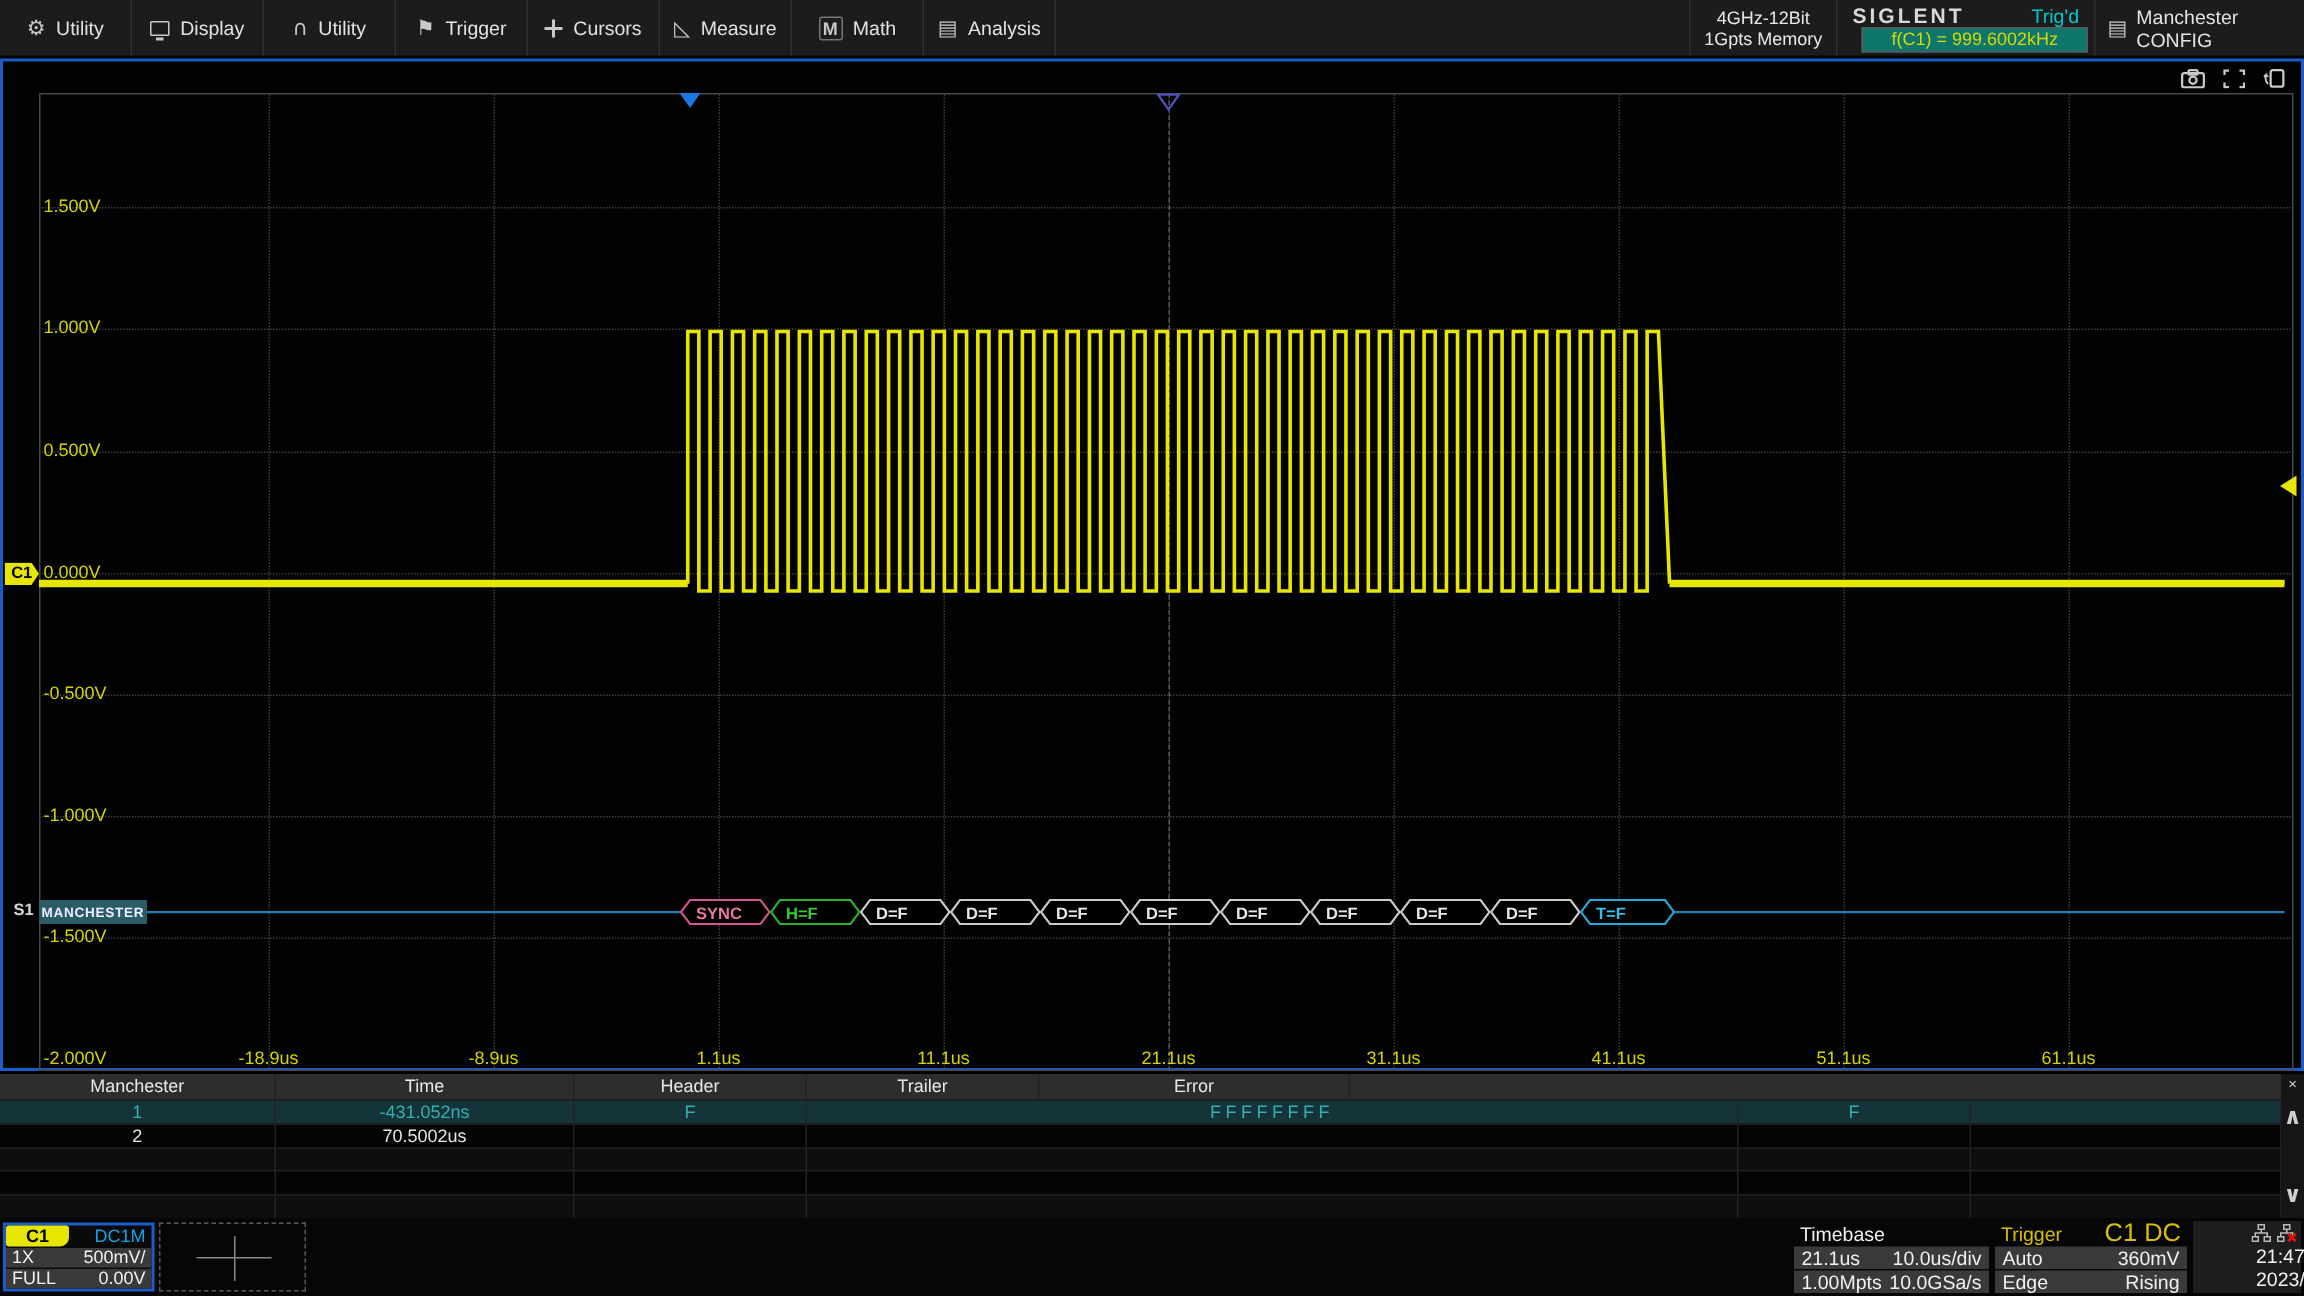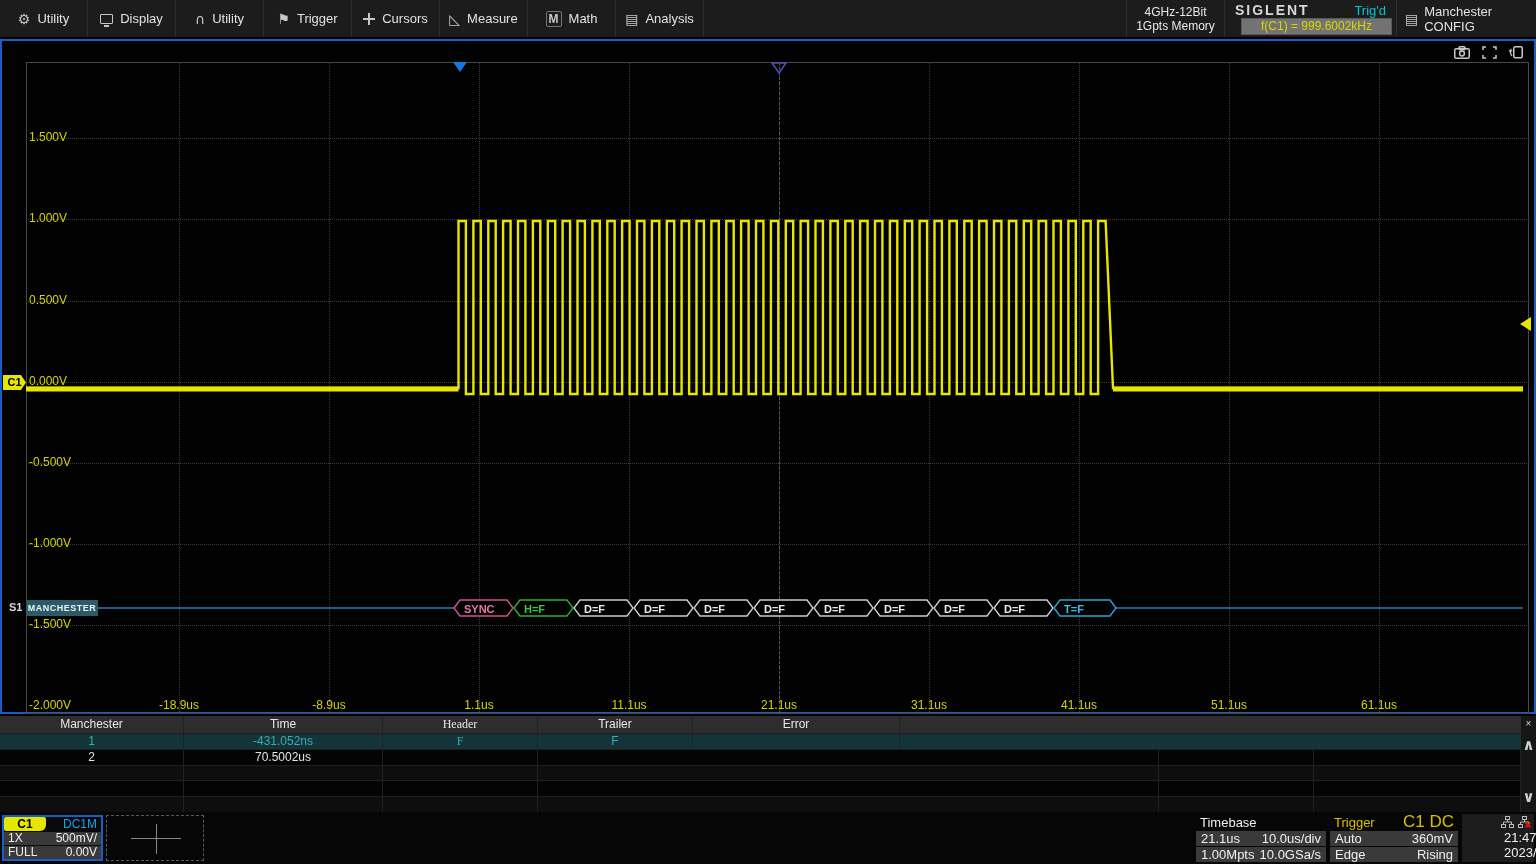--- a/index.html
+++ b/index.html
@@ -20,21 +20,21 @@
   .icon-cursors::after { left:0; top:5px; width:12px; height:2px; }
   .icon-math { color:#c8c8c8; font-weight:bold; font-size:12px; border:1px solid #777; padding:0 2px; border-radius:2px; }
 
   .menubar-right { position:absolute; right:0; top:0; height:37px; display:flex; align-items:stretch; }
   .hw-box { width:98px; border-left:1px solid #2e2e2e; color:#e8e8e8; font-size:12px;
             display:flex; flex-direction:column; justify-content:center; align-items:center; line-height:14px;margin-left:32px; }
   .brand-box { width:172px; border-left:1px solid #2e2e2e; padding:2px 4px; display:flex; flex-direction:column; }
   .brand-row { display:flex; justify-content:space-between; align-items:center; padding:0 6px; height:16px; }
   .brand-name { color:#d8d8d8; font-weight:bold; font-size:14px; letter-spacing:2px; }
   .trig-status { color:#00c8d0; font-size:13px; }
-  .freq-box { border:1px solid #5a5a5a; background:#737373; color:#d8d800; font-size:12px;
+  .freq-box { border:1px solid #5a5a5a; background:#0f766e; color:#d8d800; font-size:12px;
               text-align:center; height:17px; line-height:15px;margin-left:12px; }
   .config-box { width:140px; border-left:1px solid #2e2e2e; display:flex; align-items:center;
                 justify-content:flex-start; gap:6px; padding-left:8px; color:#e2e2e2; font-size:13px; }
 
   
   .display { position:absolute; left:0; top:39px; width:1536px; height:675px;
              background:#020202; border:2px solid #1a5dc8; }
   .grid-border { position:absolute; left:24px; top:21px; width:1503px; height:652px;
                  border:1px solid #484848; }
   .hgrid { position:absolute; left:24px; width:1503px; height:0; border-top:1px dotted #3c3c3c; }
@@ -66,21 +66,21 @@
   .dt-row { display:flex; width:1521px; }
   .dt-header { height:17px; background:#2d2d2d; }
   .dt-cell { font-size:12px; text-align:center; overflow:hidden; white-space:nowrap;
              border-right:1px solid #222; line-height:inherit; }
   .dt-header .dt-cell { color:#e8e8e8; line-height:17px; }
   .dt-body-row { height:15.8px; line-height:15.8px; border-top:1px solid #1f1f1f; }
   .dt-body-row.hl { background:#14343a; }
   .dt-body-row.hl .dt-cell { color:#35b0b0; }
   .dt-body-row .dt-cell { color:#e4e4e4; }
   .dt-body-row.alt { background:#0e0e0e; }
-  .dt-cell.c0 { width:184px; } .dt-cell.c1 { width:199px; } .dt-cell.c2 { width:155px;font-family:Liberation Serif, serif; }
+  .dt-cell.c0 { width:184px; } .dt-cell.c1 { width:199px; } .dt-cell.c2 { width:155px; }
   .dt-cell.c3 { width:621px; letter-spacing:3px; } .dt-cell.c4 { width:155px; } .dt-cell.c5 { width:207px; }
   .dt-scroll { position:absolute; right:0; top:0; width:15px; height:96px; background:#161616;
                display:flex; flex-direction:column; align-items:center; color:#cfcfcf; }
   .dt-scroll .x { font-size:10px; height:16px; line-height:16px; }
   .dt-scroll .up { font-size:15px; font-weight:bold; height:30px; line-height:26px; }
   .dt-scroll .dn { font-size:15px; font-weight:bold; margin-top:auto; height:26px; line-height:22px; }
 
   
   .footer { position:absolute; left:0; top:812px; width:1536px; height:52px; background:#060606; }
   .ch-box { position:absolute; left:2px; top:3px; width:101px; height:46px; border:2px solid #1a5dc8;
@@ -278,20 +278,21 @@
       <div class="dt-cell c1">Time</div>
       <div class="dt-cell c2">Header</div>
       <div class="dt-cell c4">Trailer</div>
       <div class="dt-cell c5">Error</div>
     </div>
   <div id="dt-body">
       <div class="dt-row dt-body-row hl">
         <div class="dt-cell c0">1</div>
         <div class="dt-cell c1">-431.052ns</div>
         <div class="dt-cell c2">F</div>
+        <div class="dt-cell c3">FFFFFFFF</div>
         <div class="dt-cell c4">F</div>
         <div class="dt-cell c5"></div>
       </div>
       <div class="dt-row dt-body-row">
         <div class="dt-cell c0">2</div>
         <div class="dt-cell c1">70.5002us</div>
         <div class="dt-cell c2"></div>
         <div class="dt-cell c3"></div>
         <div class="dt-cell c4"></div>
         <div class="dt-cell c5"></div>

